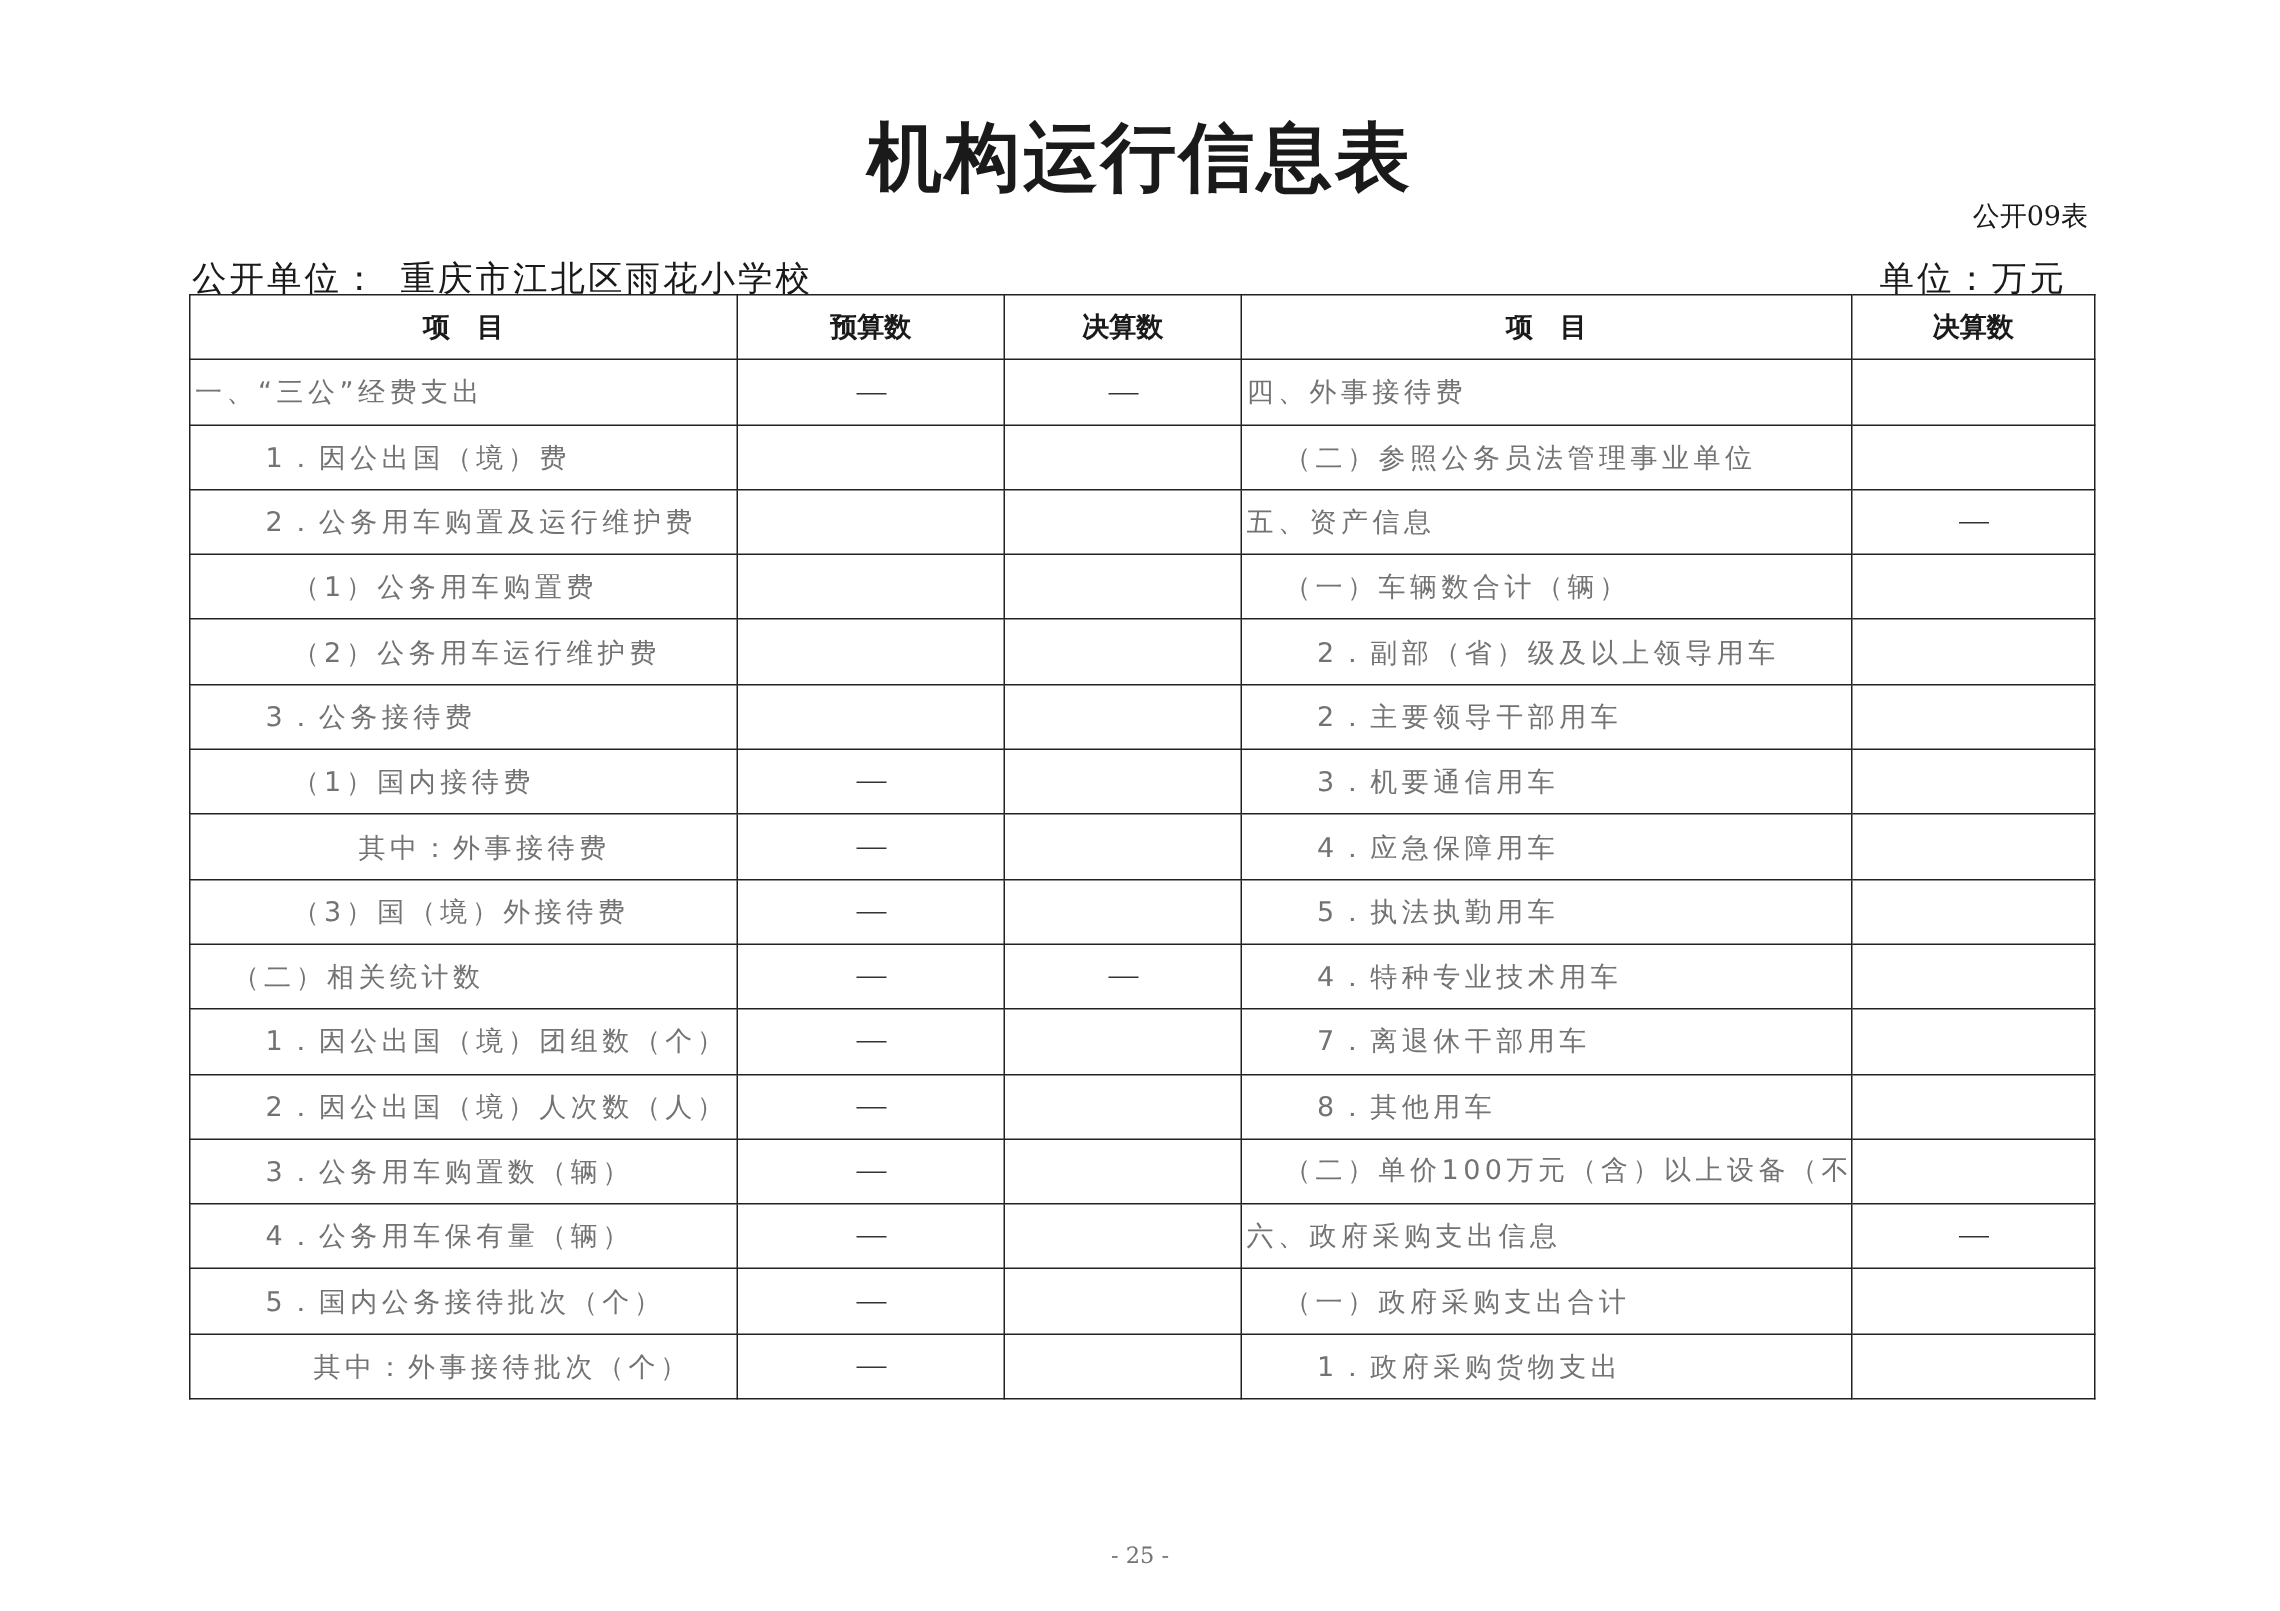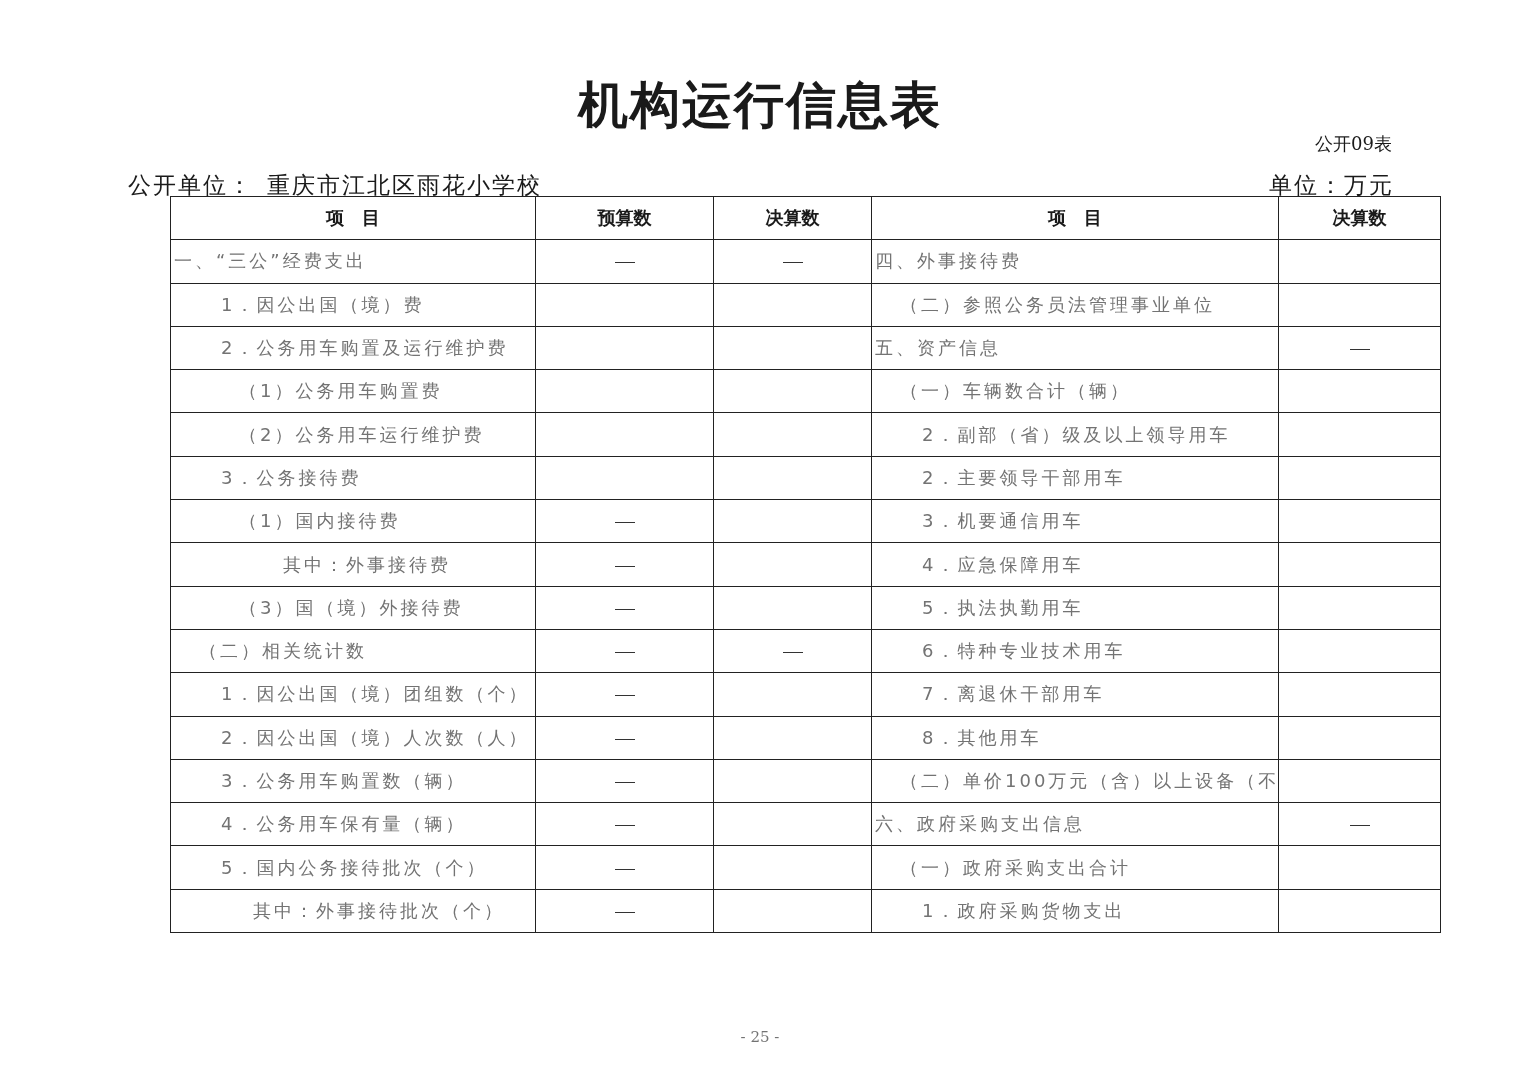--- a/index.html
+++ b/index.html
@@ -46,34 +46,33 @@
     position: absolute;
     left: 0;
     top: 0;
     letter-spacing: 2px;
   }
   .unit-name {
     margin-left: 14px;
   }
   .currency {
     position: absolute;
-    right: 0;
+    right: 16px;
     top: 0;
     letter-spacing: 2px;
   }
   table.main {
     position: absolute;
     left: 126px;
     top: 196px;
     width: 1270px;
     border-collapse: collapse;
     table-layout: fixed;
     font-size: 18px;
     font-family: "DejaVu Sans", "Liberation Sans", sans-serif;
-    margin-left: 44px;
   }
   table.main td, table.main th {
     border: 1.5px solid #222;
     height: 42.3px;
     padding: 0;
     vertical-align: middle;
     overflow: hidden;
     white-space: nowrap;
   }
   table.main th {
@@ -210,21 +209,21 @@
         <td class="item ind3">（3）国（境）外接待费</td>
         <td class="num"><span class="dash"></span></td>
         <td class="num"></td>
         <td class="item ind2">5．执法执勤用车</td>
         <td class="num"></td>
       </tr>
       <tr>
         <td class="item ind1">（二）相关统计数</td>
         <td class="num"><span class="dash"></span></td>
         <td class="num"><span class="dash"></span></td>
-        <td class="item ind2">6．特种专业技术用车</td>
+        <td class="item ind2">4．特种专业技术用车</td>
         <td class="num"></td>
       </tr>
       <tr>
         <td class="item ind2">1．因公出国（境）团组数（个）</td>
         <td class="num"><span class="dash"></span></td>
         <td class="num"></td>
         <td class="item ind2">7．离退休干部用车</td>
         <td class="num"></td>
       </tr>
       <tr>

